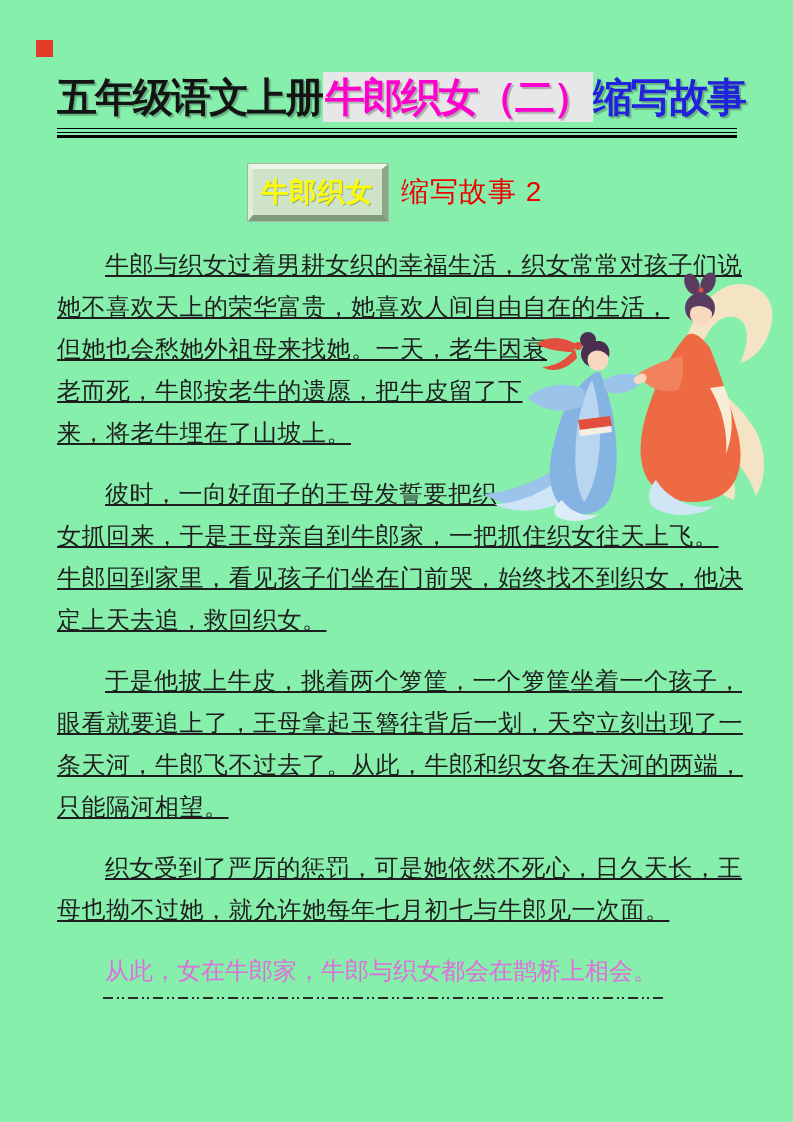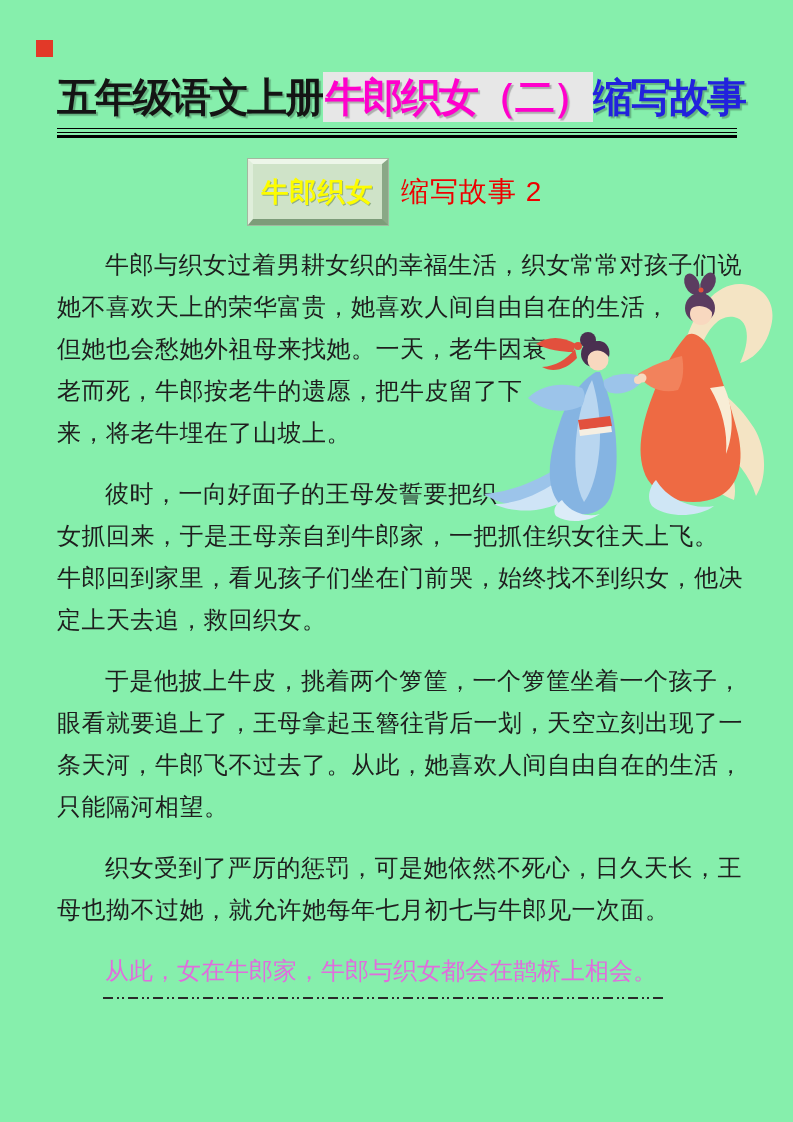--- a/index.html
+++ b/index.html
@@ -20,34 +20,34 @@
   .title-rule {
     margin:6px 56px 0 57px; height:10px;
     background:linear-gradient(to bottom,
       #000 0 1.5px, transparent 1.5px 4px,
       #000 4px 5.5px, transparent 5.5px 7.5px,
       #000 7.5px 10px);
   }
 
   .badge-row { display:flex; align-items:center; margin:25px 0 0 248px; height:58px; }
   .badge-button {
-    box-sizing:border-box; width:140px; height:66px; background:#cfe3c8;
+    box-sizing:border-box; width:140px; height:57px; background:#cfe3c8;
     border-style:solid; border-width:5px 6px 6px 5px;
     border-top-color:#edf6e9; border-left-color:#dfeeda;
     border-right-color:#8aa886; border-bottom-color:#7d9c79;
     outline:1px solid #a3b8a0;
     display:flex; align-items:center; justify-content:center;
   }
   .badge-button span {
     font-size:27px; font-weight:bold; color:#fdfd00; letter-spacing:1px;
     text-shadow:1px 1px 0 #8fae86;
   }
   .badge-caption { margin-left:13px; font-size:28px; font-weight:normal; color:#ee0000; letter-spacing:1px; }
 
-  .content { margin:23px 56px 0 57px; font-size:24px; line-height:42px; color:#1e1e1e; }
+  .content { margin:23px 56px 0 57px; font-size:24px; line-height:42px; color:#1e1e1e;text-decoration:underline; }
   .para { margin:0 0 19px 0; }
   .line { white-space:nowrap; letter-spacing:0.5px; }
   .line.indent { padding-left:48px; }
 
   .closing { padding-left:46px; }
   .closing-text {
     display:inline-block; color:#e06ddd; padding:0 10px 7px 2px;
     background-image:repeating-linear-gradient(to right,
       #2a2a2a 0 10px, transparent 10px 14px,
       #2a2a2a 14px 16px, transparent 16px 19px,
@@ -89,21 +89,21 @@
     <div class="para">
       <div class="line indent">彼时，一向好面子的王母发誓要把织</div>
       <div class="line">女抓回来，于是王母亲自到牛郎家，一把抓住织女往天上飞。</div>
       <div class="line">牛郎回到家里，看见孩子们坐在门前哭，始终找不到织女，他决</div>
       <div class="line">定上天去追，救回织女。</div>
     </div>
 
     <div class="para">
       <div class="line indent">于是他披上牛皮，挑着两个箩筐，一个箩筐坐着一个孩子，</div>
       <div class="line">眼看就要追上了，王母拿起玉簪往背后一划，天空立刻出现了一</div>
-      <div class="line">条天河，牛郎飞不过去了。从此，她喜欢人间自由自在的生活，</div>
+      <div class="line">条天河，牛郎飞不过去了。从此，牛郎和织女各在天河的两端，</div>
       <div class="line">只能隔河相望。</div>
     </div>
 
     <div class="para">
       <div class="line indent">织女受到了严厉的惩罚，可是她依然不死心，日久天长，王</div>
       <div class="line">母也拗不过她，就允许她每年七月初七与牛郎见一次面。</div>
     </div>
 
     <div class="closing">
       <span class="closing-text">从此，女在牛郎家，牛郎与织女都会在鹊桥上相会。</span>

